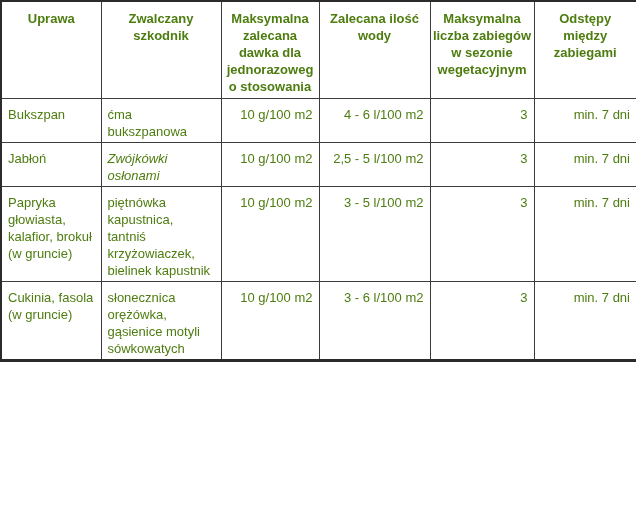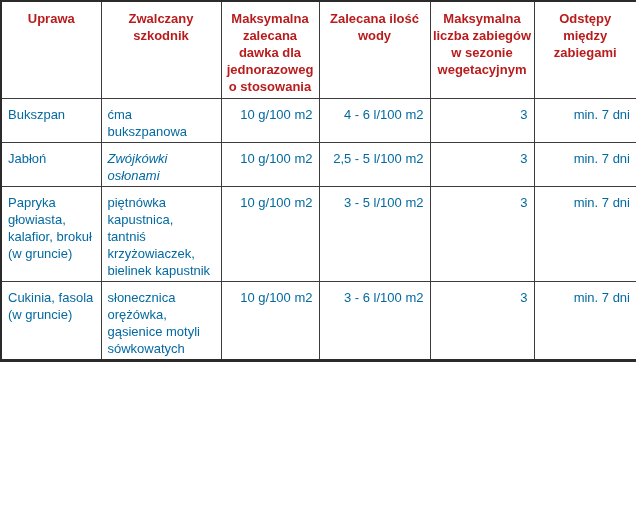--- a/index.html
+++ b/index.html
@@ -17,31 +17,31 @@
     width: 634px;
     margin: 0;
     background: #ffffff;
   }
   table.data-table th,
   table.data-table td {
     border: 1px solid #3c3c3c;
     vertical-align: top;
     font-size: 13px;
     line-height: 17px;
-    color: #0369a1;
+    color: #4d7c0f;
     background: #ffffff;
     word-wrap: break-word;
   }
   table.data-table {
     border: 2px solid #2b2b2b;
     border-bottom-width: 3px;
   }
   table.data-table th {
     font-weight: bold;
-    color: #b91c1c;
+    color: #4d7c0f;
     text-align: center;
     padding: 8px 2px 2px 2px;
   }
   table.data-table td {
     padding: 7px 6px 2px 6px;
   }
   td.left   { text-align: left; }
   td.center { text-align: right; padding-left: 2px; padding-right: 2px; }
   td.italic { font-style: italic; }
   

